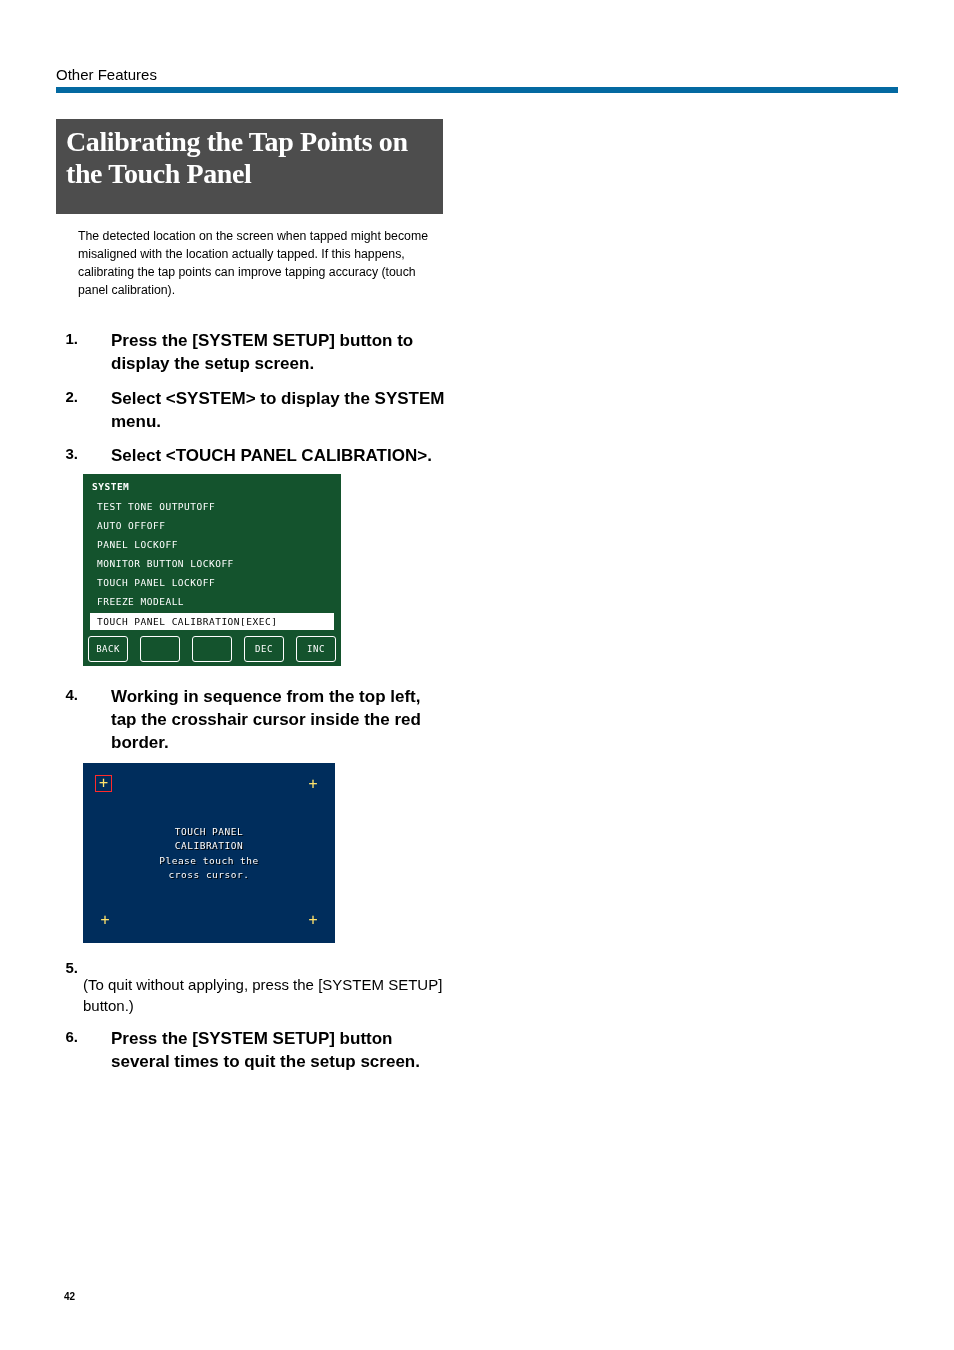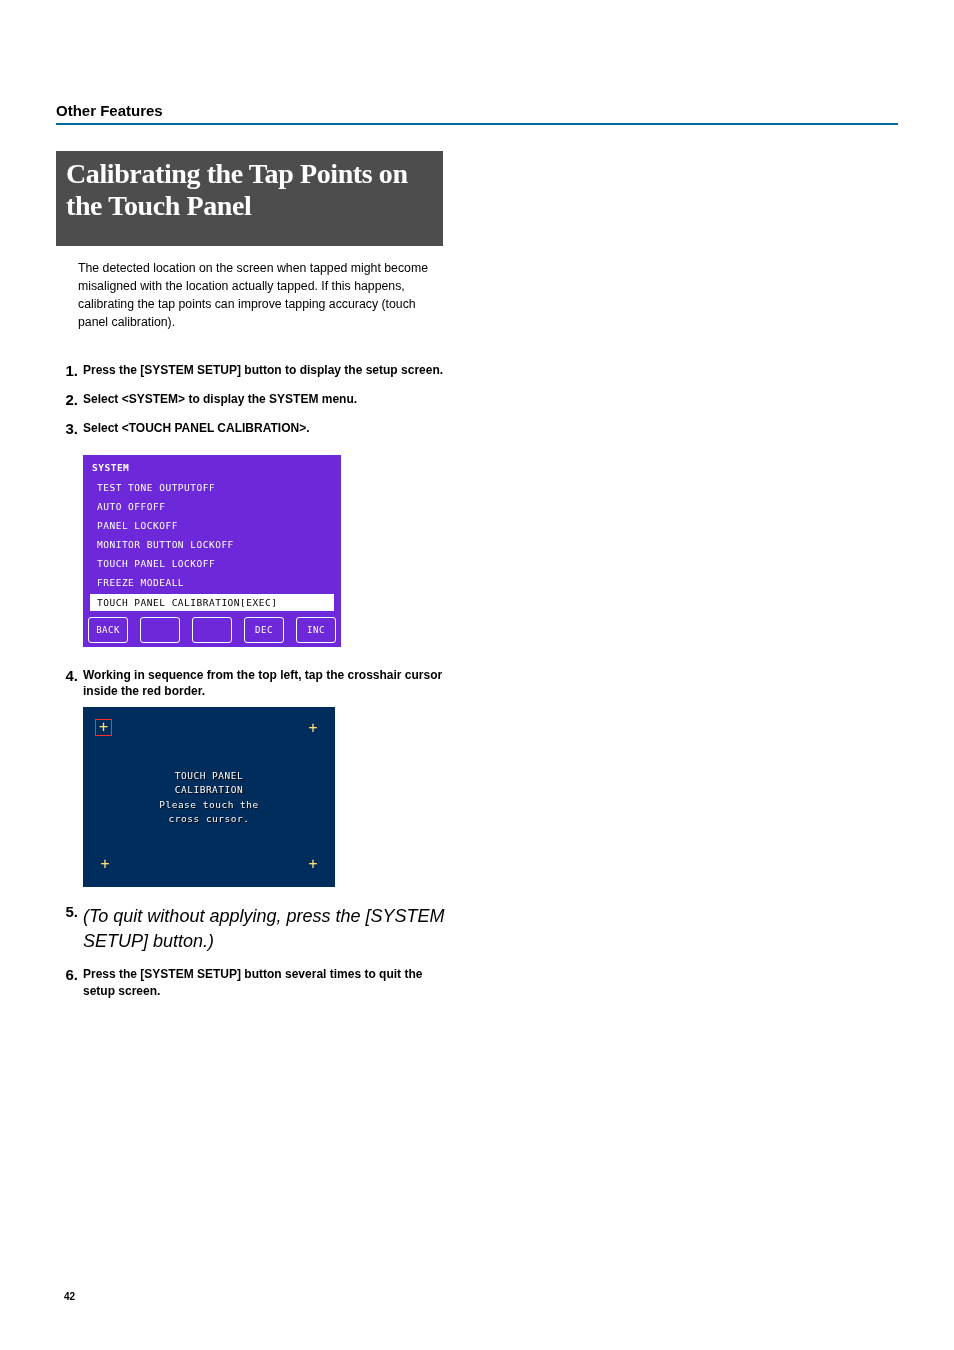--- a/index.html
+++ b/index.html
@@ -6,26 +6,25 @@
   body {
     width: 954px;
     height: 1350px;
     background: #fff;
     font-family: "Segoe UI", Arial, sans-serif;
     color: #000;
     position: relative;
     padding: 66px 56px 40px 56px;
   }
   .breadcrumb {
-    font-weight: 700;
-    font-size: 15px;
-    border-bottom: 2px solid #0369a1;
+    font-weight: 400;
+    font-size: 15px;
+    border-bottom: 6px solid #0369a1;
     padding-bottom: 4px;
     margin-bottom: 26px;
-    margin-top: 36px;
   }
   .page-title {
     background: #4d4d4d;
     color: #fff;
     font-family: Liberation Serif, serif;
     font-weight: 600;
     font-size: 28px;
     line-height: 1.15;
     padding: 7px 10px 24px 10px;
     width: 387px;
@@ -46,40 +45,40 @@
     font-weight: 700;
     font-size: 15px;
     width: 22px;
     flex: 0 0 22px;
     text-align: right;
     margin-right: 5px;
   }
   .step-body { flex: 1; }
   .step-text {
     font-weight: 700;
-    font-size: 12px;
+    font-size: 17px;
     line-height: 1.35;
+    margin-left: 28px;
   }
   .sub-text {
-    font-size: 18px;
+    font-size: 15px;
     line-height: 1.4;
-    margin-top: 1px;
-    font-style: italic;
+    margin-top: 15px;
   }
   .note-text {
     font-size: 12.2px;
     line-height: 1.4;
     margin: 14px 0 10px 27px;
     width: 360px;
   }
   
   .sys-panel {
-    margin: 18px 0 20px 27px;
+    margin: 6px 0 20px 27px;
     width: 258px;
-    background: #6d28d9;
+    background: #14532d;
     color: #fff;
     font-family: "Lucida Console", Consolas, monospace;
     font-size: 9.5px;
     letter-spacing: 0.5px;
     padding: 4px;
   }
   .sys-title { padding: 3px 5px 5px 5px; font-weight: bold; }
   .sys-rows { }
   .sys-row {
     display: flex;

